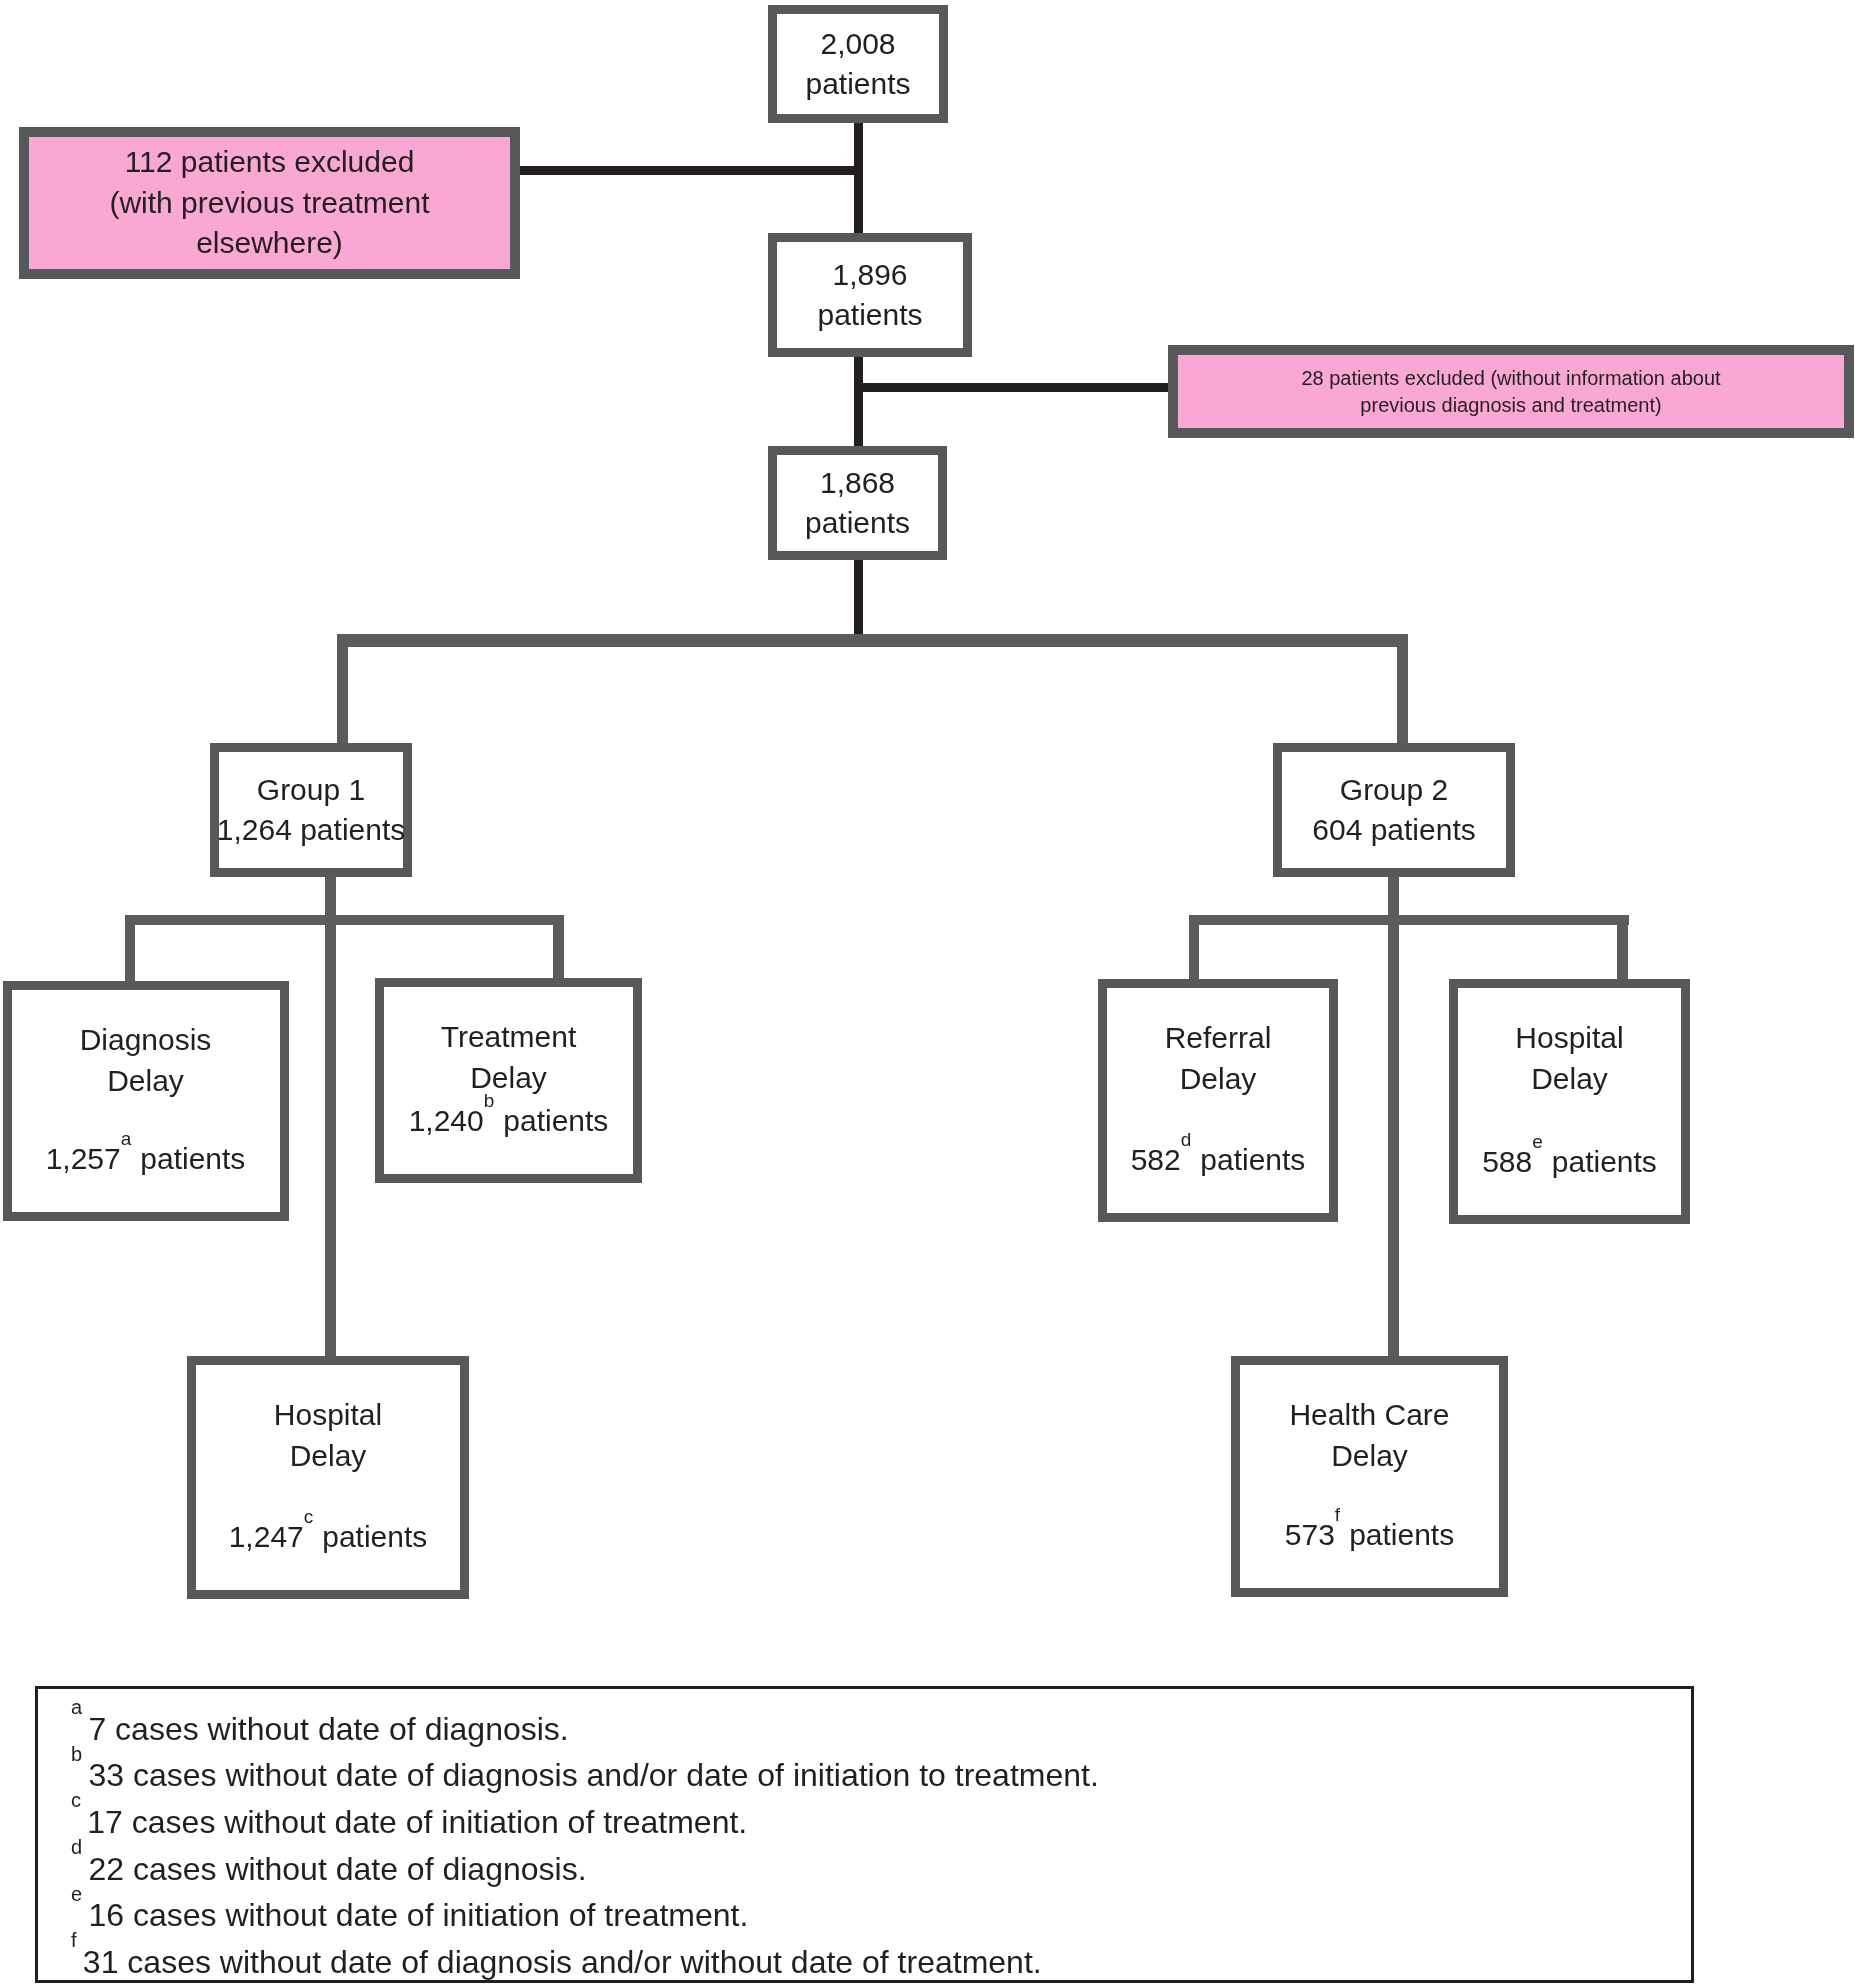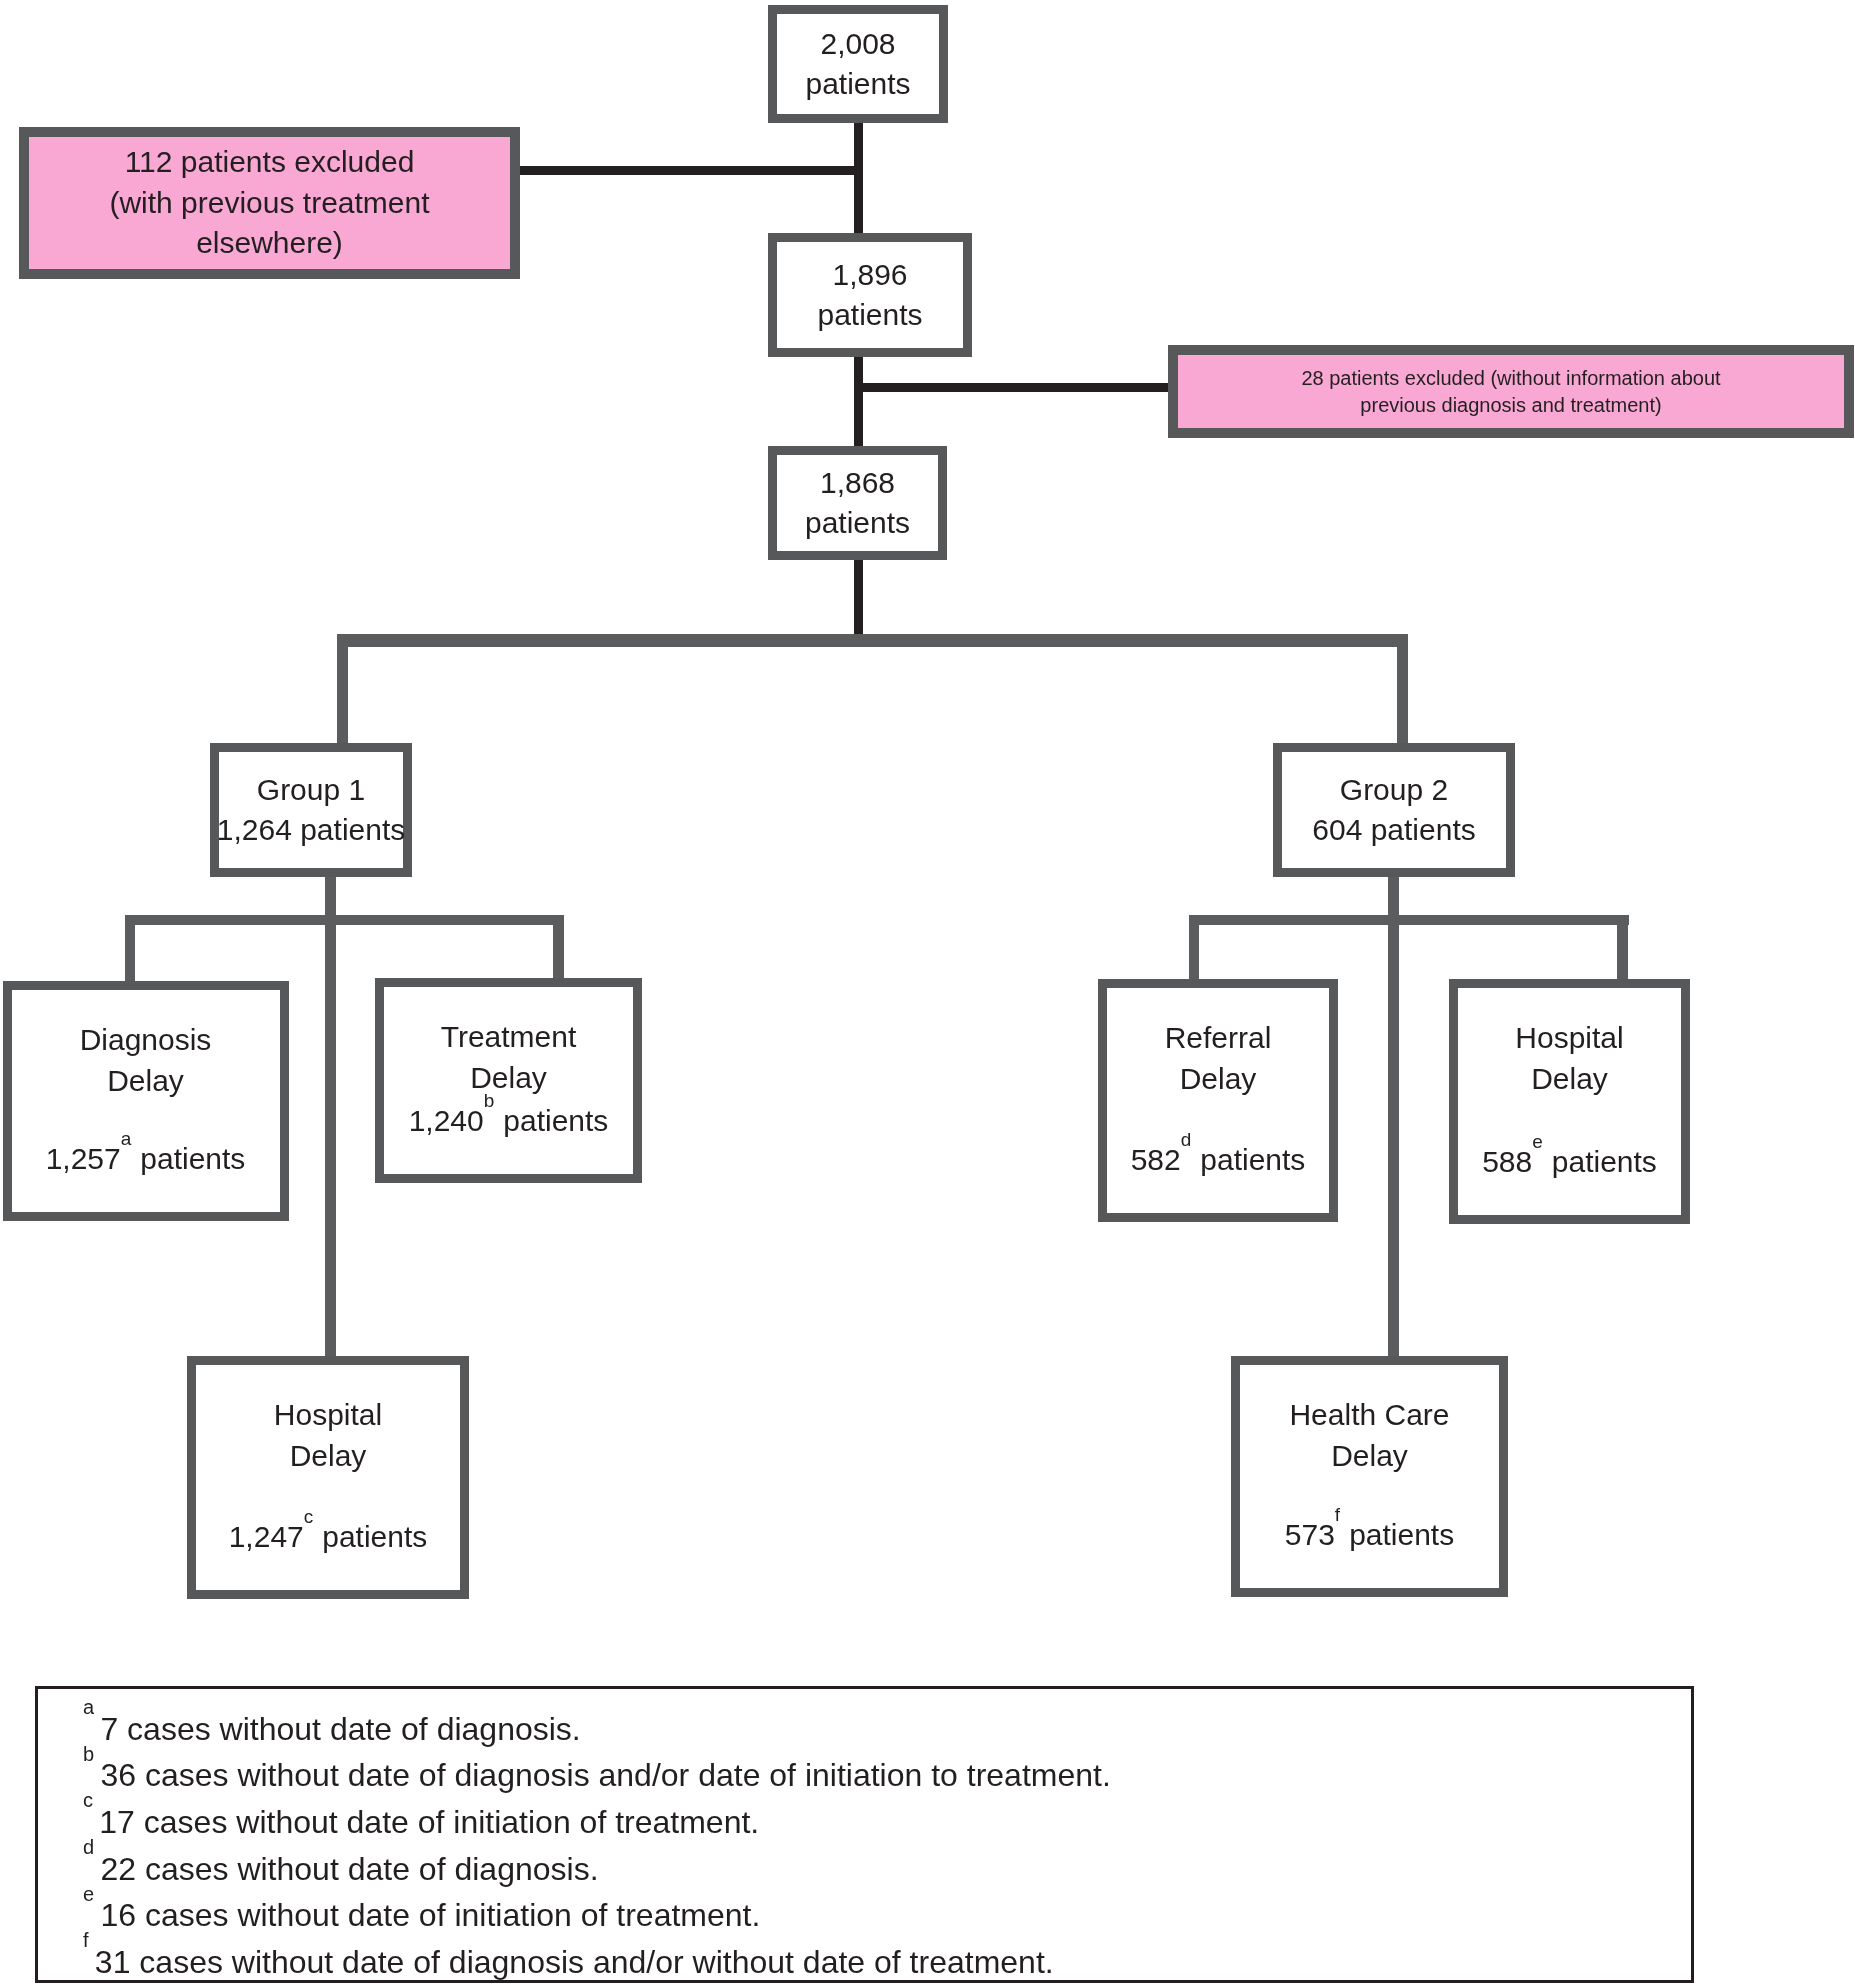--- a/index.html
+++ b/index.html
@@ -43,21 +43,21 @@
   .footbox{
     position:absolute;
     left:35px; top:1686px; width:1659px; height:297px;
     border:3.8px solid #231f20;
     box-sizing:border-box;
     background:#ffffff;
     padding:16.5px 0 0 33px;
     font-size:32px;
     line-height:1.46;
   }
-  .footrow{white-space:nowrap;margin-left:12px;}
+  .footrow{white-space:nowrap;}
   .footrow sup{font-size:20px; position:relative; top:-14px; margin-right:6.3px; line-height:0;}
 </style>
 </head>
 <body>
 
 <div class="canvas">
 
   <div class="ln black" style="left:854px; top:120px;  width:9px;  height:117px;"></div>
   <div class="ln black" style="left:518px;  top:166px;  width:342px; height:9px;"></div>
   <div class="ln black" style="left:854px; top:354px;  width:9px;  height:95px;"></div>
@@ -169,21 +169,21 @@
       <span class="bl">Health Care</span>
       <span class="bl">Delay</span>
     </div>
     <div class="leaf-count">
       <span>573</span><sup>f</sup><span class="sfx">patients</span>
     </div>
   </div>
 
   <div class="footbox">
     <div class="footrow"><sup>a</sup><span>7 cases without date of diagnosis.</span></div>
-    <div class="footrow"><sup>b</sup><span>36 cases without date of diagnosis and/or date of initiation to treatment.</span></div>
+    <div class="footrow"><sup>b</sup><span>33 cases without date of diagnosis and/or date of initiation to treatment.</span></div>
     <div class="footrow"><sup>c</sup><span>17 cases without date of initiation of treatment.</span></div>
     <div class="footrow"><sup>d</sup><span>22 cases without date of diagnosis.</span></div>
     <div class="footrow"><sup>e</sup><span>16 cases without date of initiation of treatment.</span></div>
     <div class="footrow"><sup>f</sup><span>31 cases without date of diagnosis and/or without date of treatment.</span></div>
   </div>
 
 </div>
 
 
 </body></html>

